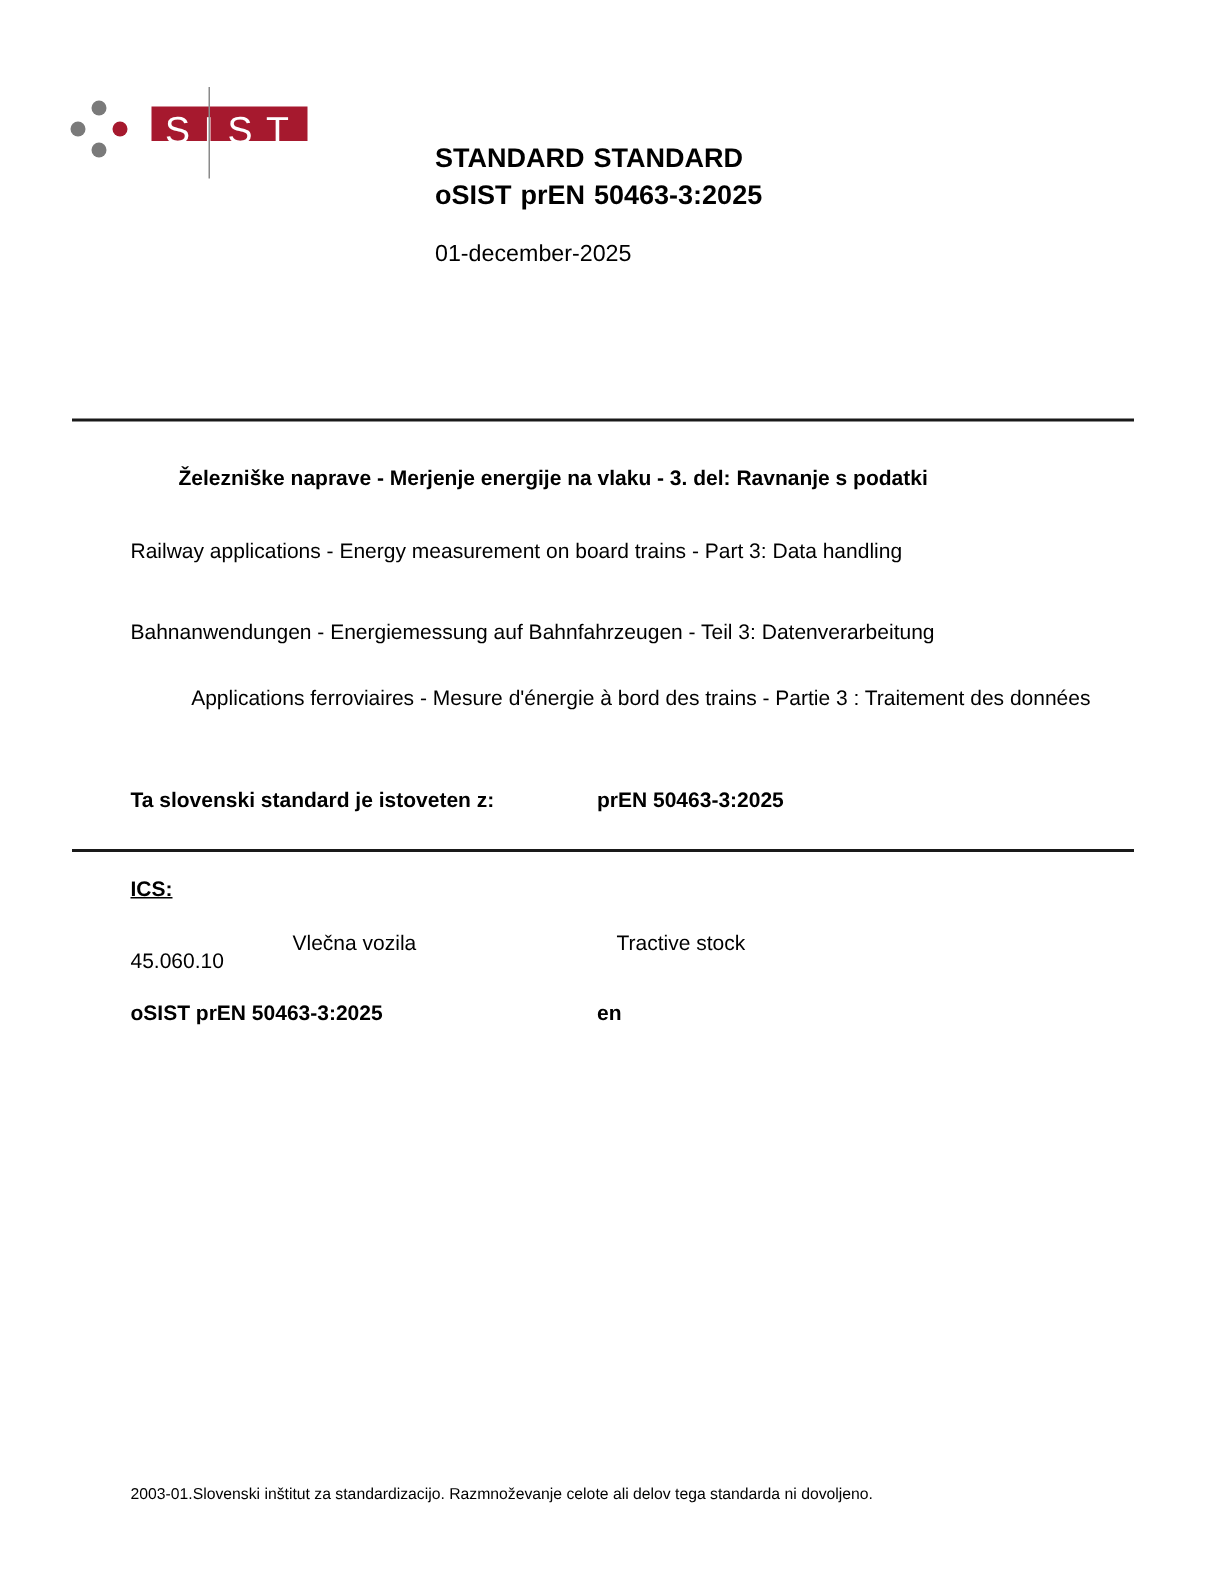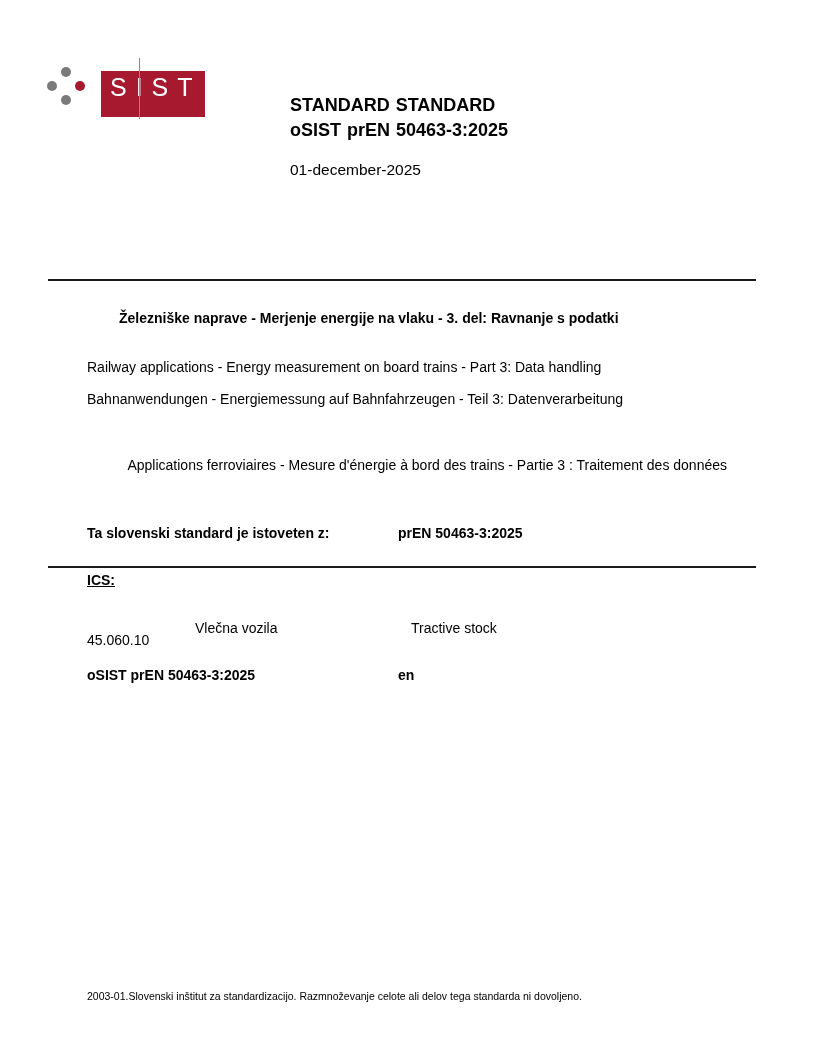--- a/index.html
+++ b/index.html
@@ -18,21 +18,21 @@
     .abs { position: absolute; }
 
     
     .logo { position: absolute; left: 0; top: 0; width: 220px; height: 130px; }
     .dot { position: absolute; width: 10px; height: 10px; border-radius: 50%; }
     .dot.gray { background: #7a7a7a; }
     .dot.red { background: #a6192e; }
     .logo-box {
       position: absolute;
       left: 101px; top: 71px;
-      width: 104px; height: 46px;
+      width: 104px; height: 23px;
       background: #a6192e;
       color: #ffffff;
       font-family: "Liberation Sans", sans-serif;
       font-size: 25px;
       line-height: 32px;
       letter-spacing: 9px;
       text-indent: 9px;
       white-space: nowrap;
       overflow: hidden;
     }
@@ -101,29 +101,29 @@
 </div>
 
 <div class="abs hdr-title" style="top:94px;">STANDARD  STANDARD</div>
 <div class="abs hdr-title" style="top:119px;">oSIST prEN 50463-3:2025</div>
 <div class="abs hdr-date" style="top:160px;">01-december-2025</div>
 
 <div class="rule" style="top:279px;"></div>
 
 <div class="txt bold" style="top:310px;margin-left:32px;">Železniške naprave - Merjenje energije na vlaku - 3. del: Ravnanje s podatki</div>
 <div class="txt" style="top:359px;">Railway applications - Energy measurement on board trains - Part 3: Data handling</div>
-<div class="txt" style="top:391px;">Bahnanwendungen - Energiemessung auf Bahnfahrzeugen - Teil 3: Datenverarbeitung</div>
+<div class="txt" style="top:413px;">Bahnanwendungen - Energiemessung auf Bahnfahrzeugen - Teil 3: Datenverarbeitung</div>
 <div class="txt wrap" style="top:457px;">Applications ferroviaires - Mesure d'énergie à bord des trains - Partie 3 : Traitement des données</div>
 
 <div class="txt bold" style="top:525px;">Ta slovenski standard je istoveten z:</div>
 <div class="txt bold" style="top:525px; left:398px;">prEN 50463-3:2025</div>
 
 <div class="rule" style="top:566px;"></div>
 
-<div class="txt bold underline" style="top:572px;">ICS:</div>
+<div class="txt bold underline" style="top:584px;">ICS:</div>
 <div>
   <div class="txt" style="top:632px;">45.060.10</div>
   <div class="txt" style="top:620px; left:195px;">Vlečna vozila</div>
   <div class="txt" style="top:620px; left:411px;">Tractive stock</div>
 </div>
 
 <div class="txt bold" style="top:667px;">oSIST prEN 50463-3:2025</div>
 <div class="txt bold" style="top:667px; left:398px;">en</div>
 
 <div class="footer">2003-01.Slovenski inštitut za standardizacijo. Razmnoževanje celote ali delov tega standarda ni dovoljeno.</div>

